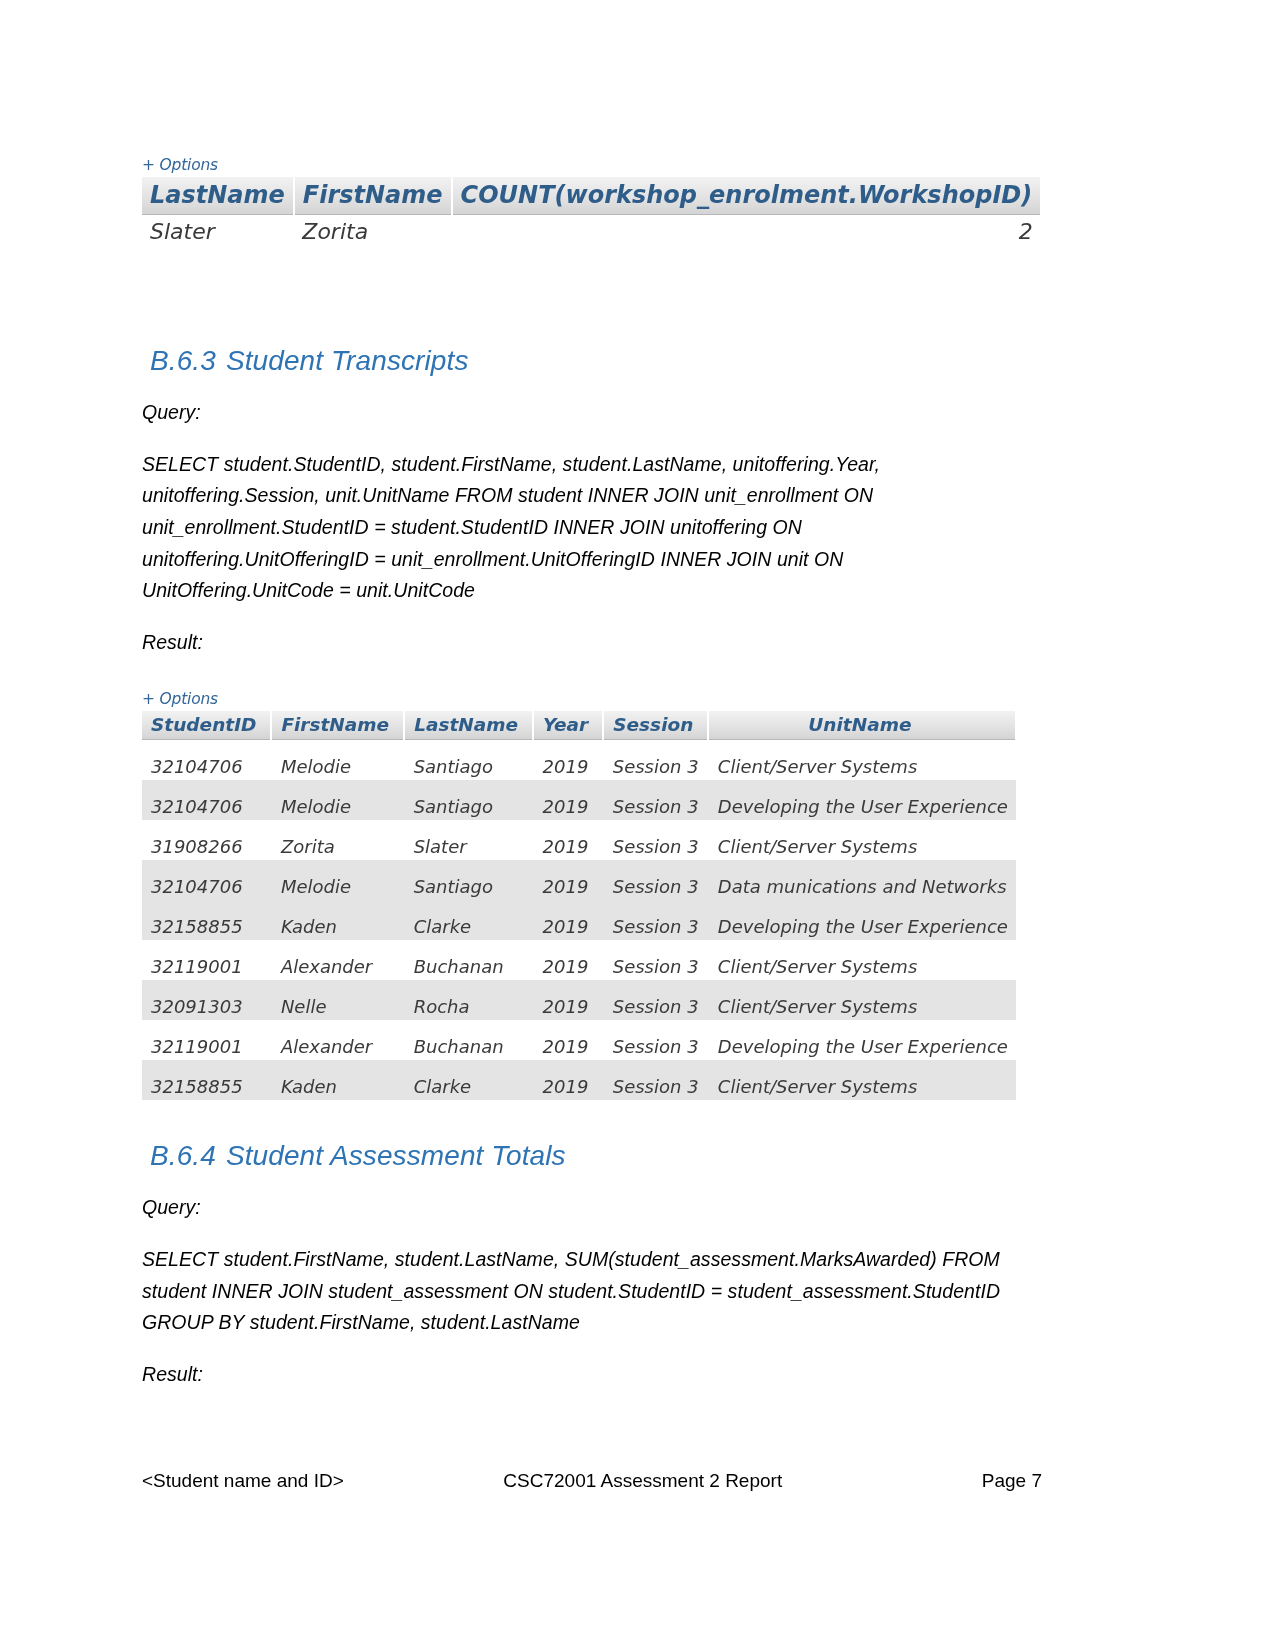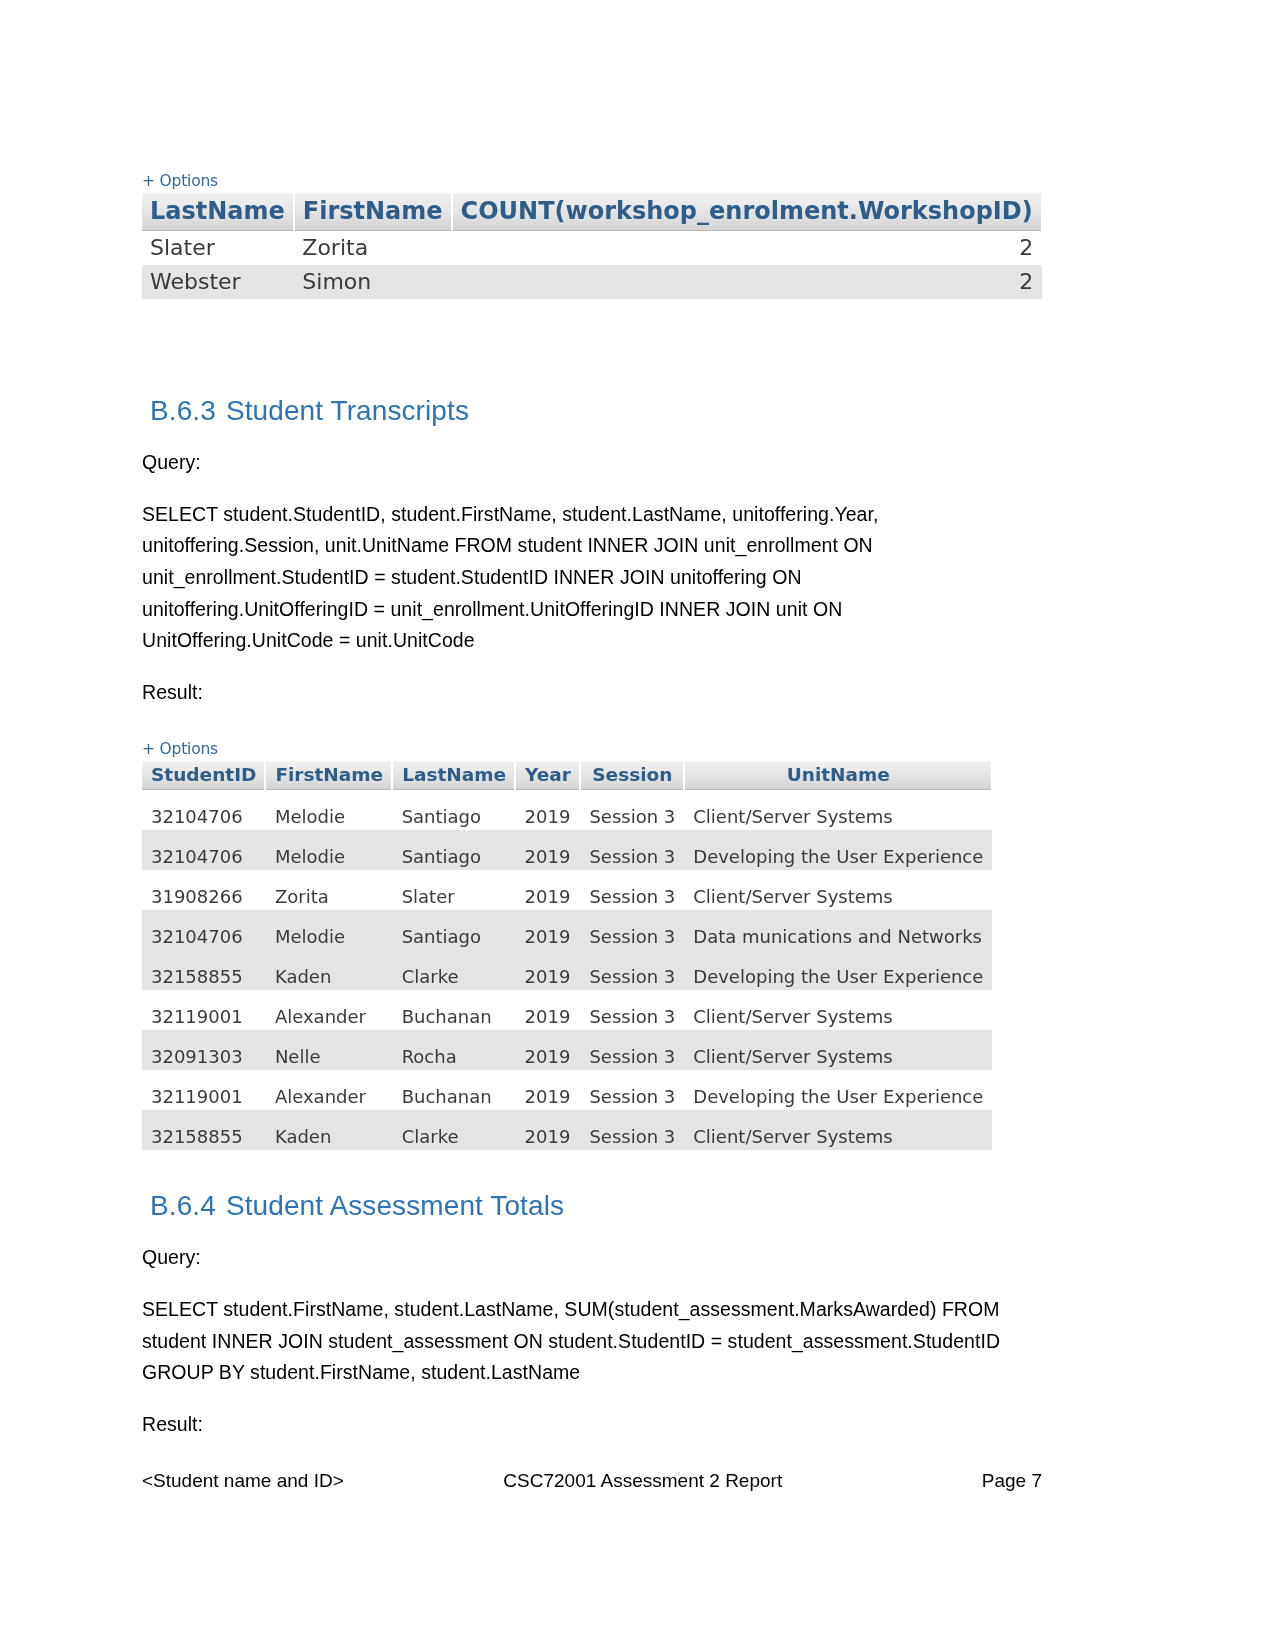--- a/index.html
+++ b/index.html
@@ -20,22 +20,23 @@
     position: absolute;
     left: 0; top: 0;
     width: 1275px;
     height: 1650px;
     background: #fff;
   }
 
   .content {
     position: absolute;
     left: 142px;
-    top: 16px;
+    top: 0;
     width: 900px;
+    font-style: italic;
   }
 
   
   .options-link {
     color: #336699;
     font-family: "DejaVu Sans", sans-serif;
     font-size: 15.5px;
     letter-spacing: -0.2px;
     margin-bottom: 3px;
     display: inline-block;
@@ -64,21 +65,21 @@
   .res-table tr.even td { background: #e4e4e4; }
   .num { text-align: right; }
 
   
   #table-workshop-counts { width: 830px; }
   #table-workshop-counts th { font-size: 24px; padding: 4px 8px 5px 8px; }
   #table-workshop-counts td { font-size: 22px; padding: 4px 8px 5px 8px; }
 
   
   #table-transcripts { width: 838px; }
-  #table-transcripts th { font-size: 18.5px; padding: 3px 8px 4px 9px; }
+  #table-transcripts th { font-size: 18.5px; padding: 3px 14px 4px 9px; }
   #table-transcripts td { font-size: 18px; padding: 16px 8px 3px 9px; margin-top: 48px; }
 
   
   h2.section-heading {
     color: #2e74b5;
     font-weight: normal;
     font-size: 28px;
     margin: 8px;
     padding: 0;
     line-height: 1.15;
@@ -130,25 +131,20 @@
             <th style="width:165px">FirstName</th>
             <th>COUNT(workshop_enrolment.WorkshopID)</th>
           </tr>
         </thead>
         <tbody>
           <tr class="odd">
             <td>Slater</td>
             <td>Zorita</td>
             <td class="num">2</td>
           </tr>
-          <tr class="even">
-            <td>Webster</td>
-            <td>Simon</td>
-            <td class="num">2</td>
-          </tr>
         </tbody>
       </table>
     </div>
 
     <div style="height:88px"></div>
 
     <h2 class="section-heading">
       <span class="num-part">B.6.3</span><span>Student Transcripts</span>
     </h2>
     <div class="spacer-12"></div>

